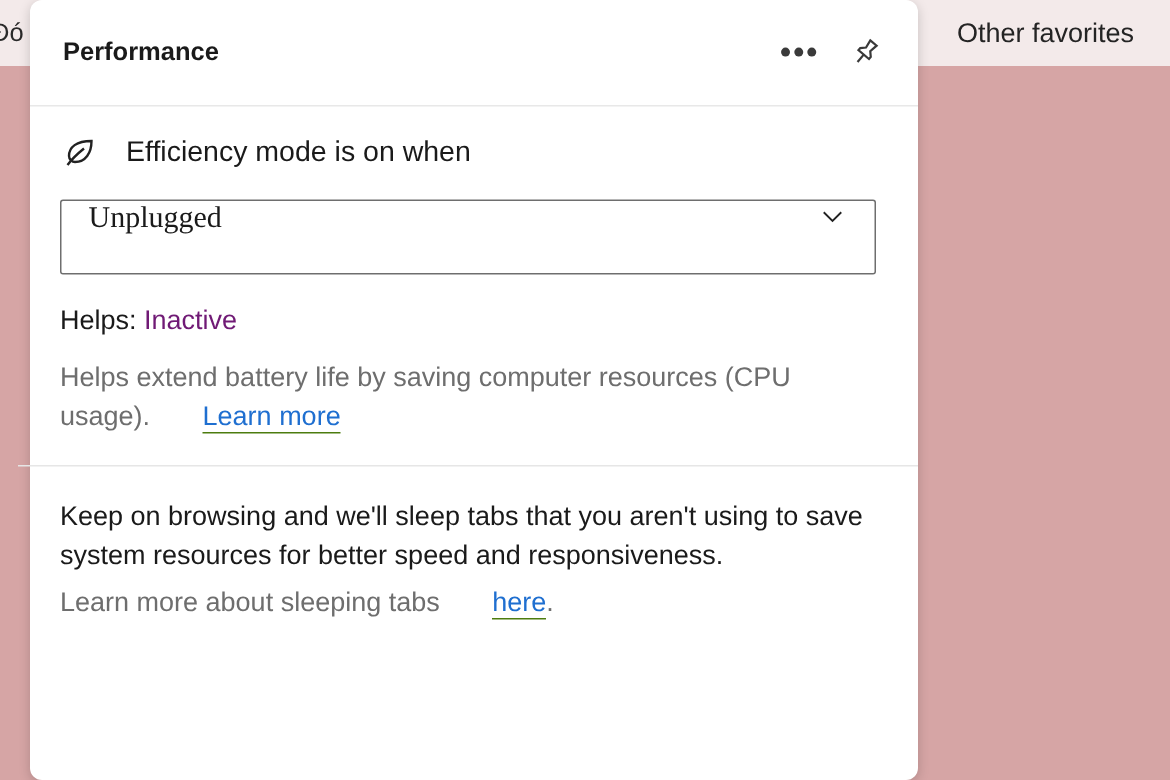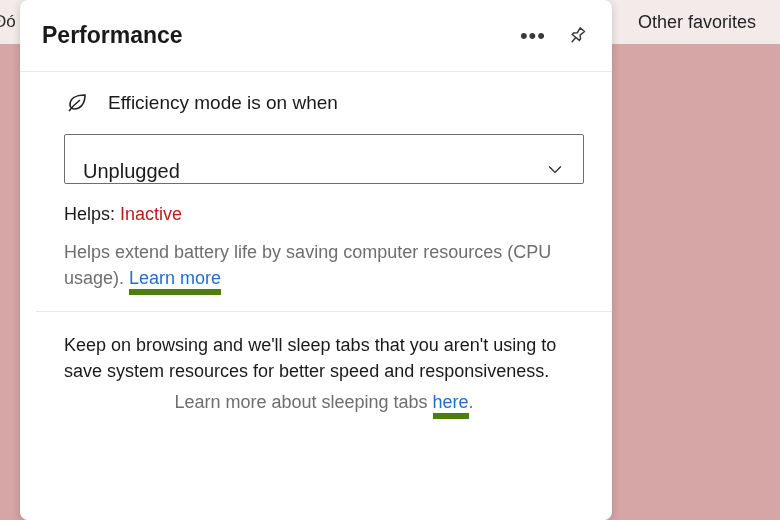--- a/index.html
+++ b/index.html
@@ -55,92 +55,93 @@
     flex-direction: column;
   }
 
   .panel-header {
     display: flex;
     align-items: center;
     padding: 22px 22px 22px 22px;
     border-bottom: 1px solid #e8e8e8;
   }
   .panel-title {
-    font-size: 23px;
+    font-size: 17px;
     font-weight: 600;
     color: #1a1a1a;
     flex: 1;
   }
   .header-actions { display: flex; align-items: center; gap: 18px; }
   .more-icon {
     font-size: 22px;
     color: #3a3a3a;
     cursor: pointer;
     letter-spacing: 1px;
     line-height: 1;
   }
   .pin-icon {
     width: 26px; height: 26px;
     display: inline-flex; align-items: center; justify-content: center;
     cursor: pointer;
     color: #3a3a3a;
   }
   .pin-icon svg { width: 22px; height: 22px; transform: rotate(40deg); }
 
-  .panel-body { padding: 18px 28px 0 44px; }
+  .panel-body { padding: 18px 28px 0 20px; }
 
   .mode-row { display: flex; align-items: center; gap: 18px; margin-bottom: 18px; }
   .leaf-icon { width: 26px; height: 26px; display:inline-flex; align-items:center; justify-content:center; }
   .leaf-icon svg { width: 24px; height: 24px; }
   .mode-label { font-size: 19px; color: #1a1a1a; }
 
   .dropdown {
     width: 100%;
     border: 1.5px solid #6e6e6e;
     border-radius: 2px;
     height: 50px;
     display: flex;
-    align-items: flex-end;
+    align-items: flex-start;
     padding: 0 18px;
     cursor: pointer;
     background: #fff;
     margin-bottom: 20px;
+    font-family: Liberation Serif, serif;
   }
   .dropdown-value { flex: 1; font-size: 20px; color: #1a1a1a; }
   .chevron svg { width: 20px; height: 20px; stroke: #222; stroke-width: 1.5; fill: none; }
 
   .status-line { font-size: 18px; color: #1a1a1a; margin-bottom: 14px; }
-  .status-value { color: #b91c1c; }
+  .status-value { color: #701a75; }
 
   .desc-text {
     font-size: 18px;
     color: #6e6e6e;
     line-height: 1.45;
     margin-bottom: 20px;
   }
   .desc-text a, .tabs-learn a {
     color: #1f6fd0;
     text-decoration: none;
-    border-bottom: 6px solid #4d7c0f;
+    border-bottom: 1px solid #4d7c0f;
     padding-bottom: 1px;
     cursor: pointer;
+    margin-left: 30px;
   }
 
   .divider { height: 1px; background: #e6e6e6; margin: 0 -28px 20px -28px; }
 
   .tabs-text {
     font-size: 18px;
     color: #1a1a1a;
     line-height: 1.45;
     margin-bottom: 8px;
   }
   .tabs-learn {
     font-size: 18px;
     color: #6e6e6e;
-    text-align: center;
   }
 </style>
 </head>
 <body>
 
 <div class="favorites-bar">
   <span class="fav-left-crumb">Đó</span>
   <span class="fav-icon-crumb"></span>
   <span class="other-favorites">Other favorites</span>
 </div>

